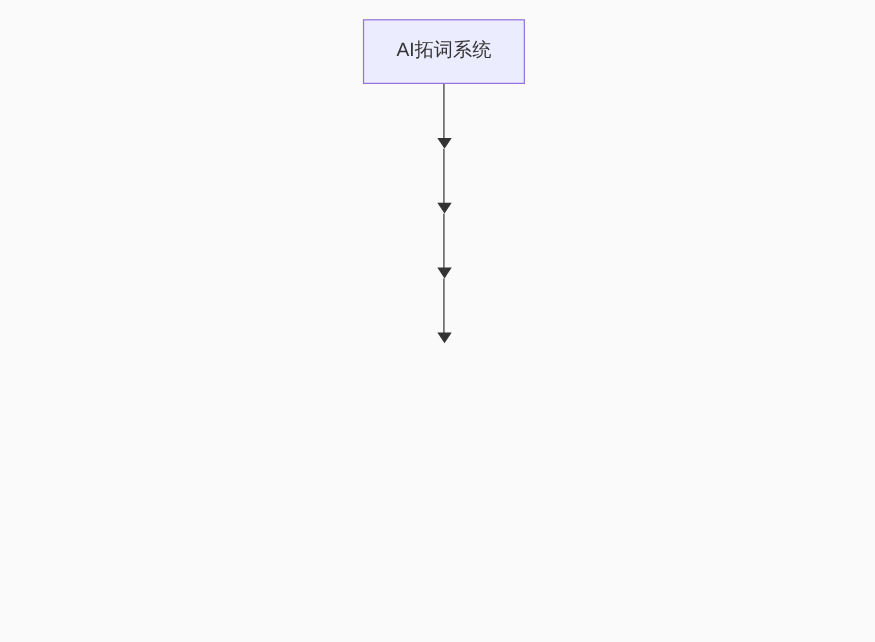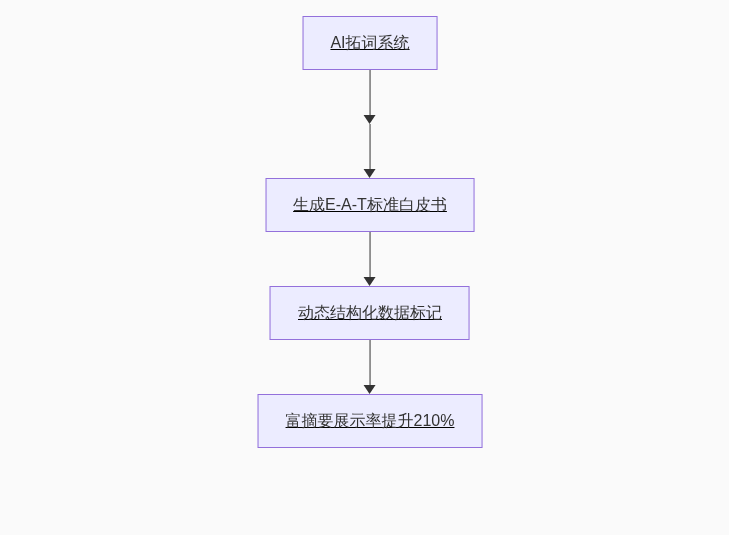--- a/index.html
+++ b/index.html
@@ -15,21 +15,20 @@
     position: relative;
   }
   .flow {
     position: absolute;
     left: 370px;
     top: 16px;
     transform: translateX(-50%);
     display: flex;
     flex-direction: column;
     align-items: center;
-    text-decoration: underline;
   }
   .node {
     box-sizing: border-box;
     height: 54px;
     padding: 0 27px;
     display: flex;
     align-items: center;
     justify-content: center;
     background: var(--node-fill, #ECECFF);
     border: 1px solid var(--node-border, #9370DB);
@@ -73,34 +72,25 @@
     <div class="arrow-line"></div>
     <div class="arrow-head"></div>
   </div>
 
 
   <div class="arrow">
     <div class="arrow-line"></div>
     <div class="arrow-head"></div>
   </div>
 
-  <div class="node">
-    <span class="node-label">生成E-A-T标准白皮书</span>
-  </div>
 
   <div class="arrow">
     <div class="arrow-line"></div>
     <div class="arrow-head"></div>
   </div>
 
-  <div class="node">
-    <span class="node-label">动态结构化数据标记</span>
-  </div>
 
   <div class="arrow">
     <div class="arrow-line"></div>
     <div class="arrow-head"></div>
   </div>
 
-  <div class="node">
-    <span class="node-label">富摘要展示率提升210%</span>
-  </div>
 </div>
 
 </body></html>

